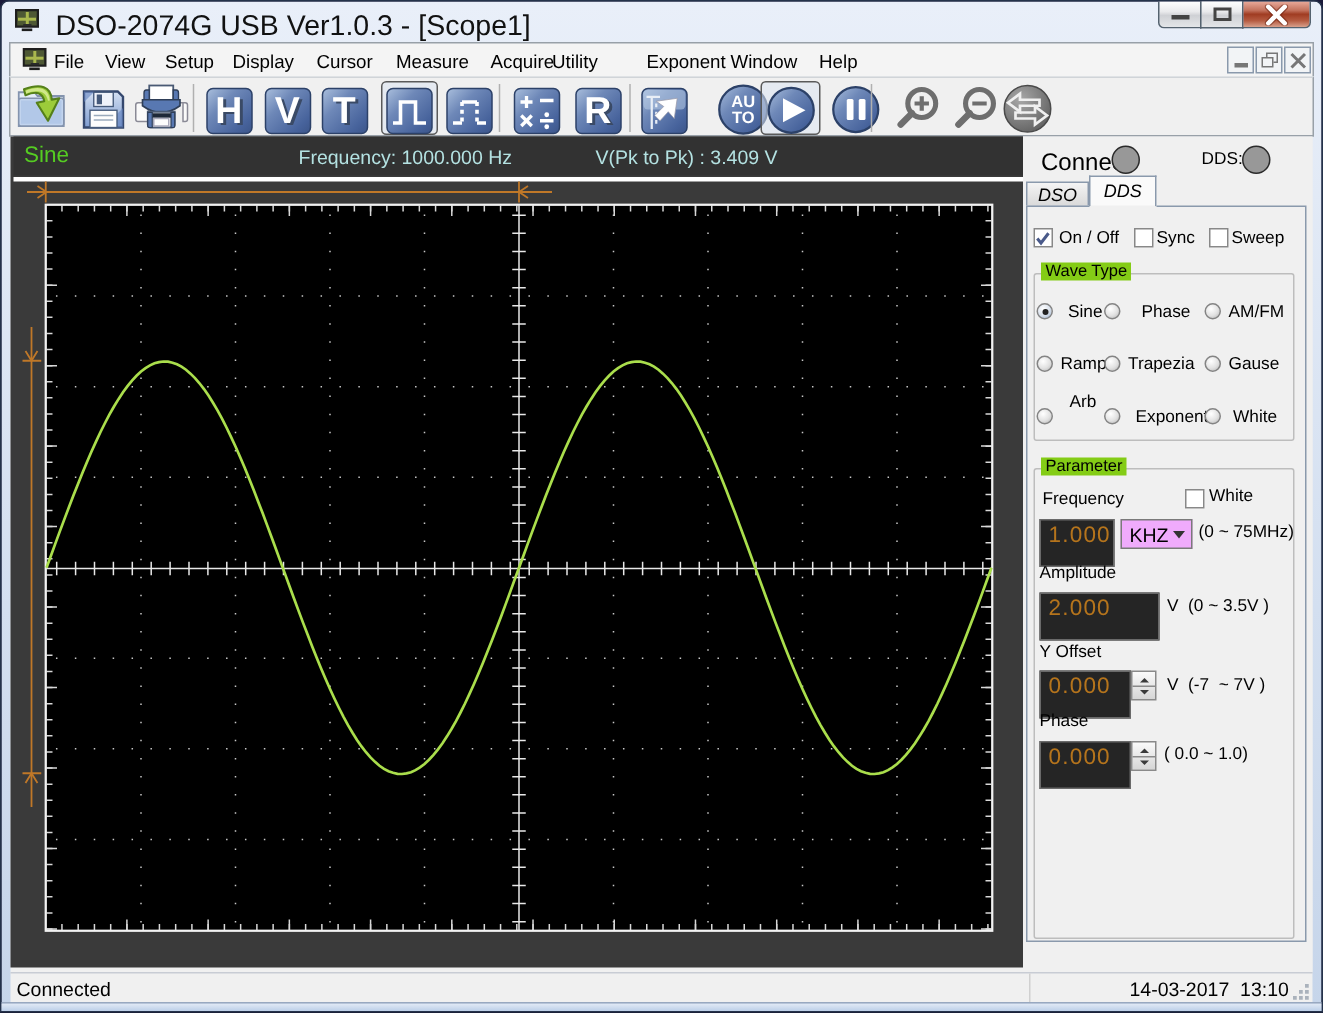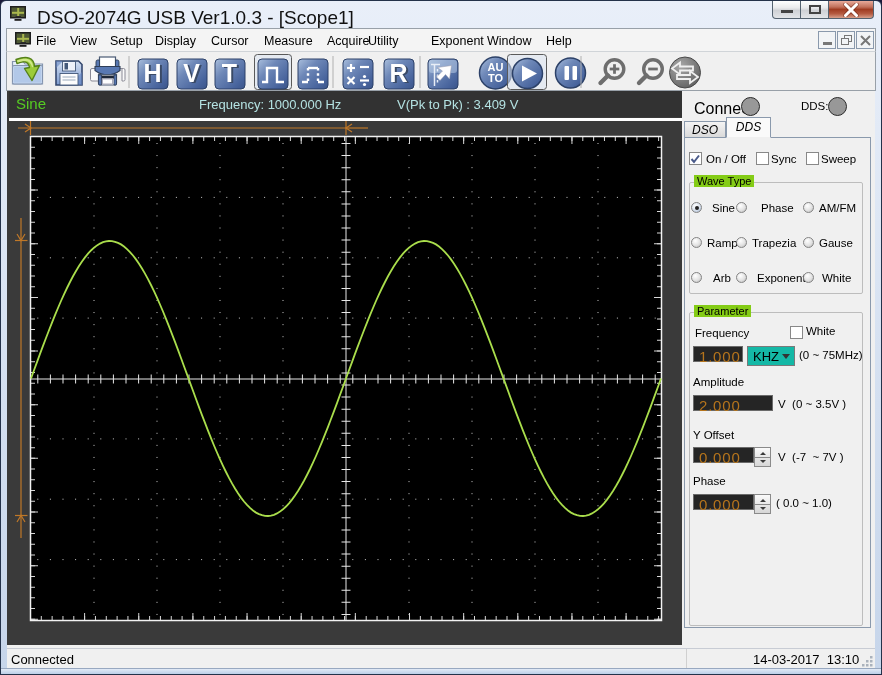--- a/index.html
+++ b/index.html
@@ -21,21 +21,21 @@
 #whiteline { position:absolute; left:2px; top:27px; width:673px; height:2.5px; background:#fff; }
 #rpanel { position:absolute; left:682px; top:91px; width:193px; height:557px; background:#f0f0f0; }
 .lab { position:absolute; font-size:11.5px; color:#000; white-space:nowrap; }
 .circle { position:absolute; width:19px; height:19px; border-radius:50%; background:#989898; border:1.5px solid #2a2a2a; }
 .tab { position:absolute; border:1px solid #8a99ac; font-size:12px; text-align:center;font-style:italic; }
 #tabpage { position:absolute; left:2px; top:46px; width:187px; height:491px; background:#f0f0f0; border:1px solid #8a99ac; }
 .cb { position:absolute; width:13px; height:13px; background:#fff; border:1px solid #888; }
 .rb { position:absolute; width:11px; height:11px; background:radial-gradient(circle at 38% 32%,#fff 0%,#e2e2e2 55%,#b4b4b4 100%); border:1px solid #848484; border-radius:50%; }
 .grp { position:absolute; border:1px solid #bdbdbd; border-radius:2px; }
 .grplab { position:absolute; background:#84cc16; padding:0 3px; font-size:11px; }
-.din { position:absolute; height:16px; background:#252525; border:1px solid #6a6a6a; color:#b5741c; font-size:15px; padding-left:5px; line-height:19px; letter-spacing:0.8px; }
+.din { position:absolute; height:32px; background:#252525; border:1px solid #6a6a6a; color:#b5741c; font-size:15px; padding-left:5px; line-height:19px; letter-spacing:0.8px; }
 .spin { position:absolute; width:17px; height:20px; border:1px solid #8a8a8a;
   background:linear-gradient(#8a8a8a,#8a8a8a) 0 9px/100% 1px no-repeat,linear-gradient(#fafafa,#d6d6d6); }
 .spin:before { content:""; position:absolute; left:4.5px; top:3.5px; border-left:3.2px solid transparent; border-right:3.2px solid transparent; border-bottom:3.5px solid #3a3a3a; }
 .spin:after { content:""; position:absolute; left:4.5px; top:12px; border-left:3.2px solid transparent; border-right:3.2px solid transparent; border-top:3.5px solid #3a3a3a; }
 #statusbar { position:absolute; left:7px; top:648px; width:868px; height:20px; background:#f0f0f0; border-top:1px solid #c8ccd4; }
 #botborder { position:absolute; left:1px; top:668px; width:880px; height:6px;
   background:linear-gradient(180deg,#e2eaf6,#bccfe8); border-top:1px solid #98a8c0; }
 </style></head><body>
 <div id="frame"></div>
 <div id="inner"></div>
@@ -306,33 +306,33 @@
     <div class="lab" style="left:76px;top:64px">Phase</div>
     <div class="rb" style="left:118px;top:64px"></div>
     <div class="lab" style="left:134px;top:64px">AM/FM</div>
     <div class="rb" style="left:6px;top:99px"></div>
     <div class="lab" style="left:22px;top:99px">Ramp</div>
     <div class="rb" style="left:51px;top:99px"></div>
     <div class="lab" style="left:67px;top:99px">Trapezia</div>
     <div class="rb" style="left:118px;top:99px"></div>
     <div class="lab" style="left:134px;top:99px">Gause</div>
     <div class="rb" style="left:6px;top:134px"></div>
-    <div class="lab" style="left:28px;top:134px">Arb</div>
+    <div class="lab" style="left:28px;top:124px">Arb</div>
     <div class="rb" style="left:51px;top:134px"></div>
     <div class="lab" style="left:72px;top:134px">Exponent</div>
     <div class="rb" style="left:118px;top:134px"></div>
     <div class="lab" style="left:137px;top:134px">White</div>
 
     <div class="grp" style="left:4px;top:174px;width:174px;height:314px"></div>
     <div class="grplab" style="left:9px;top:167px">Parameter</div>
     <div class="lab" style="left:10px;top:189px">Frequency</div>
     <div class="cb" style="left:105px;top:188px"></div>
     <div class="lab" style="left:121px;top:187px">White</div>
     <div class="din" style="left:8px;top:208px;width:50px">1.000</div>
-    <div class="abs" style="left:62px;top:208px;width:48px;height:20px;background:#14b8a6;border:1px solid #7a7a7a;font-size:13px;padding:2px 0 0 5px">KHZ
+    <div class="abs" style="left:62px;top:208px;width:48px;height:20px;background:#f0abfc;border:1px solid #7a7a7a;font-size:13px;padding:2px 0 0 5px">KHZ
       <div class="abs" style="right:4px;top:7px;border:4px solid transparent;border-top:5px solid #333"></div></div>
     <div class="lab" style="left:114px;top:211px">(0 ~ 75MHz)</div>
     <div class="lab" style="left:8px;top:238px">Amplitude</div>
     <div class="din" style="left:8px;top:257px;width:80px">2.000</div>
     <div class="lab" style="left:93px;top:260px">V&nbsp; (0 ~ 3.5V )</div>
     <div class="lab" style="left:8px;top:291px">Y Offset</div>
     <div class="din" style="left:8px;top:309px;width:61px">0.000</div>
     <div class="spin" style="left:69px;top:309px"></div>
     <div class="lab" style="left:93px;top:313px">V&nbsp; (-7&nbsp; ~ 7V )</div>
     <div class="lab" style="left:8px;top:337px">Phase</div>

